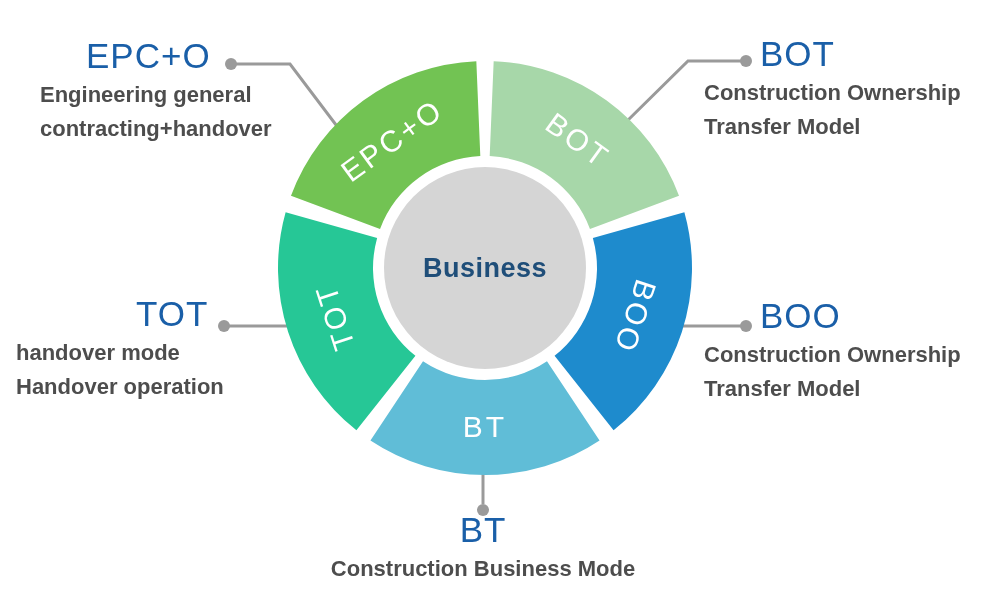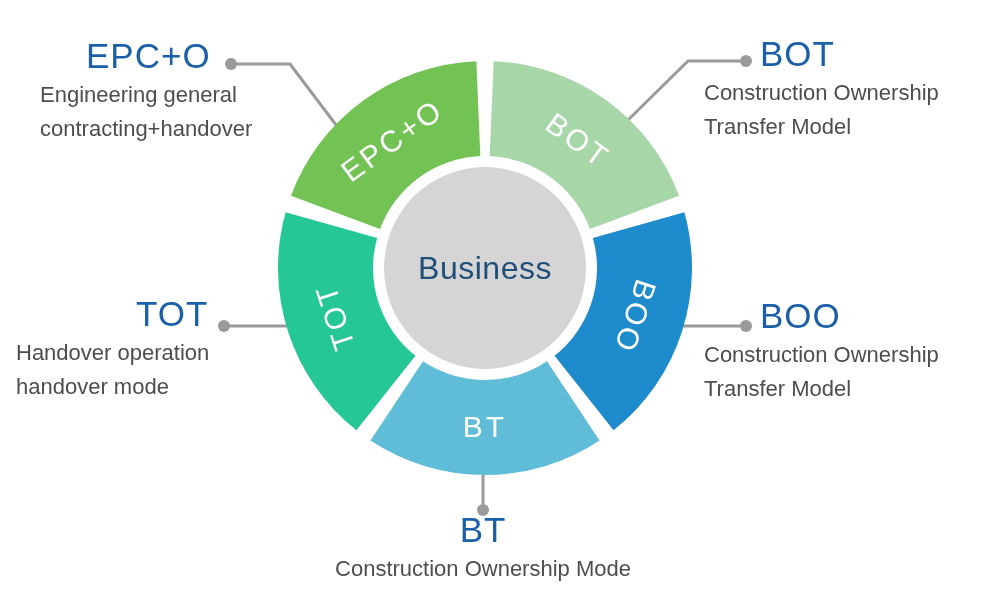--- a/index.html
+++ b/index.html
@@ -27,40 +27,41 @@
     font-family: "Liberation Sans", "DejaVu Sans", sans-serif;
   }
 
   .center-label {
     position: absolute;
     left: 485px;
     top: 268px;
     transform: translate(-50%, -50%);
     text-align: center;
     color: var(--center-color, #1f4e79);
-    font-size: 32px;
-    font-weight: 400;
+    font-size: 27px;
+    font-weight: 700;
     line-height: 36px;
     letter-spacing: 0.5px;
     white-space: nowrap;
   }
 
   .callout { position: absolute; }
   .callout .title {
     font-size: 35px;
     color: var(--title-color, #1a5fa8);
     line-height: 44px;
     letter-spacing: 1px;
     white-space: nowrap;
   }
   .callout .desc {
     font-size: 22px;
     color: var(--text-color, #4d4d4d);
     line-height: 34px;
     white-space: nowrap;
+    font-weight: bold;
   }
 
   .callout-epco { left: 40px;  top: 34px; }
   .callout-epco .title { padding-left: 46px; }
 
   .callout-bot  { left: 704px; top: 32px; }
   .callout-bot .title  { padding-left: 56px; }
 
   .callout-tot  { left: 16px;  top: 292px; }
   .callout-tot .title  { padding-left: 120px; }
@@ -120,28 +121,28 @@
   </div>
 
   <div class="callout callout-bot">
     <div class="title">BOT</div>
     <div class="desc">Construction Ownership</div>
     <div class="desc">Transfer Model</div>
   </div>
 
   <div class="callout callout-tot">
     <div class="title">TOT</div>
+    <div class="desc">handover mode</div>
     <div class="desc">Handover operation</div>
-    <div class="desc">handover mode</div>
   </div>
 
   <div class="callout callout-boo">
     <div class="title">BOO</div>
     <div class="desc">Construction Ownership</div>
     <div class="desc">Transfer Model</div>
   </div>
 
   <div class="callout callout-bt">
     <div class="title">BT</div>
-    <div class="desc">Construction Ownership Mode</div>
+    <div class="desc">Construction Business Mode</div>
   </div>
 
 </div>
 
 </body></html>

